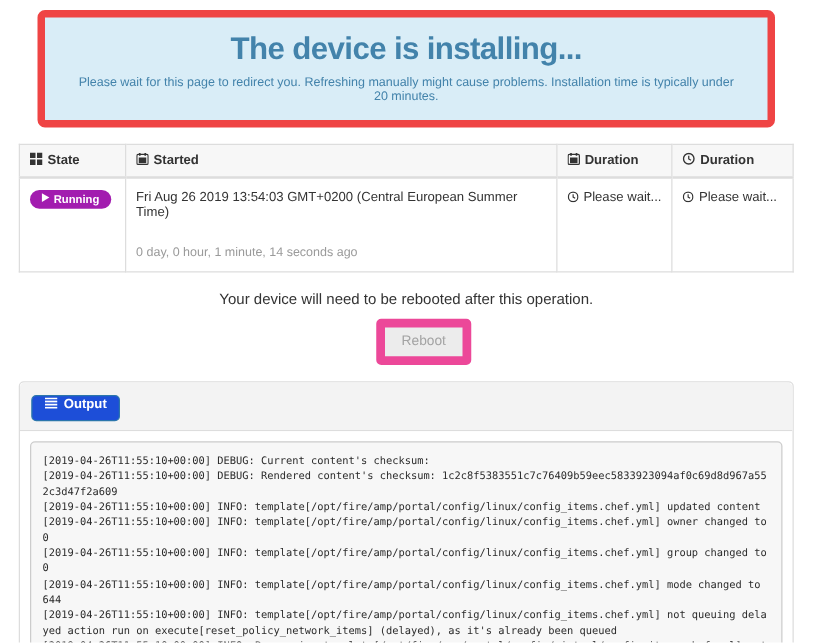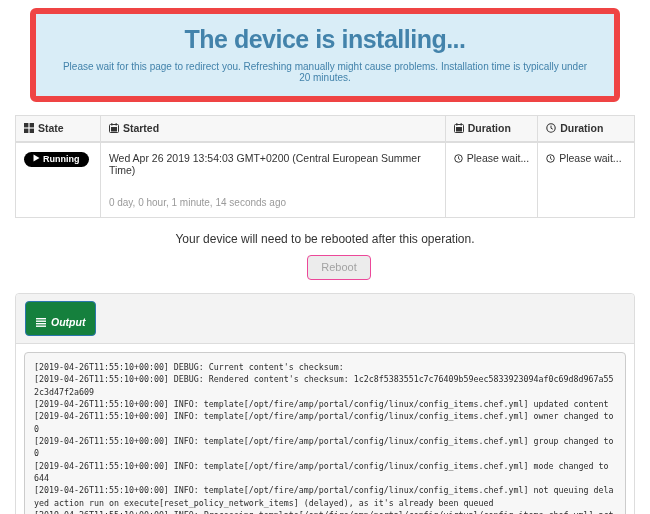--- a/index.html
+++ b/index.html
@@ -56,21 +56,21 @@
   table.status-table td { padding: 9px 8px; height: 39px; }
   .col-state   { width: 85px;  }
   .col-started { width: 355px; }
   .col-finished{ width: 83px;  }
   .col-duration{ width: 97px;  }
 
   .hicon { display: inline-block; vertical-align: -1px; margin-right: 4px; }
 
   .badge-running {
     display: inline-block;
-    background: #000000;
+    background: #a21caf;
     color: #fff;
     font-size: 9px;
     font-weight: bold;
     padding: 2px 9px 3px;
     border-radius: 9px;
     white-space: nowrap;
   }
   .badge-running .hicon { margin-right: 3px; vertical-align: 0; }
 
   .started-main { color: #333; }
@@ -85,46 +85,45 @@
     font-family: "Liberation Sans", sans-serif;
     font-size: 11px;
     border-radius: 4px;
     cursor: pointer;
     line-height: 1.2;
   }
   .btn-reboot {
     margin-top: 9px;
     padding: 5px 13px;
     background: #ececec;
-    border: 1px solid #ec4899;
+    border: 7px solid #ec4899;
     color: #a3a3a3;
     margin-left: 28px;
   }
 
   
   .output-panel {
     margin: 13px 15px 10px;
     border: 1px solid #ddd;
     border-radius: 4px;
     background: #fff;
   }
   .panel-heading {
     background: #f3f3f3;
     border-bottom: 1px solid #ddd;
     border-radius: 4px 4px 0 0;
     padding: 7px 9px;
   }
   .btn-output {
-    background: #15803d;
+    background: #1d4ed8;
     border: 1px solid #2b76ac;
     color: #fff;
     font-weight: bold;
     font-size: 10.5px;
-    padding: 14px 10px 5px;
-    font-style: italic;
+    padding: 0 10px 5px;
   }
   .btn-output .hicon { margin-right: 5px; vertical-align: -1px; }
   .panel-body { padding: 8px; }
   pre.console {
     background: #f7f7f7;
     border: 1px solid #ccc;
     border-radius: 4px;
     padding: 8px 9px;
     font-family: "DejaVu Sans Mono", monospace;
     font-size: 8.3px;
@@ -179,21 +178,21 @@
       </tr>
     </thead>
     <tbody>
       <tr>
         <td>
           <span class="badge-running"><span class="hicon"><svg width="7" height="8" viewBox="0 0 7 8">
                   <polygon points="0.5,0.5 6.5,4 0.5,7.5" fill="#fff"></polygon>
                 </svg></span><span>Running</span></span>
         </td>
         <td>
-          <div class="started-main">Wed Apr 26 2019 13:54:03 GMT+0200 (Central European Summer Time)</div>
+          <div class="started-main">Fri Aug 26 2019 13:54:03 GMT+0200 (Central European Summer Time)</div>
           <div class="started-sub">0 day, 0 hour, 1 minute, 14 seconds ago</div>
         </td>
         <td>
           <span class="wait-cell"><span class="hicon"><svg width="9" height="9" viewBox="0 0 10 10">
                   <circle cx="5" cy="5" r="4.2" fill="none" stroke="#333" stroke-width="1.1"></circle>
                   <polyline points="5,2.6 5,5.2 6.8,6.2" fill="none" stroke="#333" stroke-width="1"></polyline>
                 </svg></span><span>Please wait...</span></span>
         </td>
         <td>
           <span class="wait-cell"><span class="hicon"><svg width="9" height="9" viewBox="0 0 10 10">

